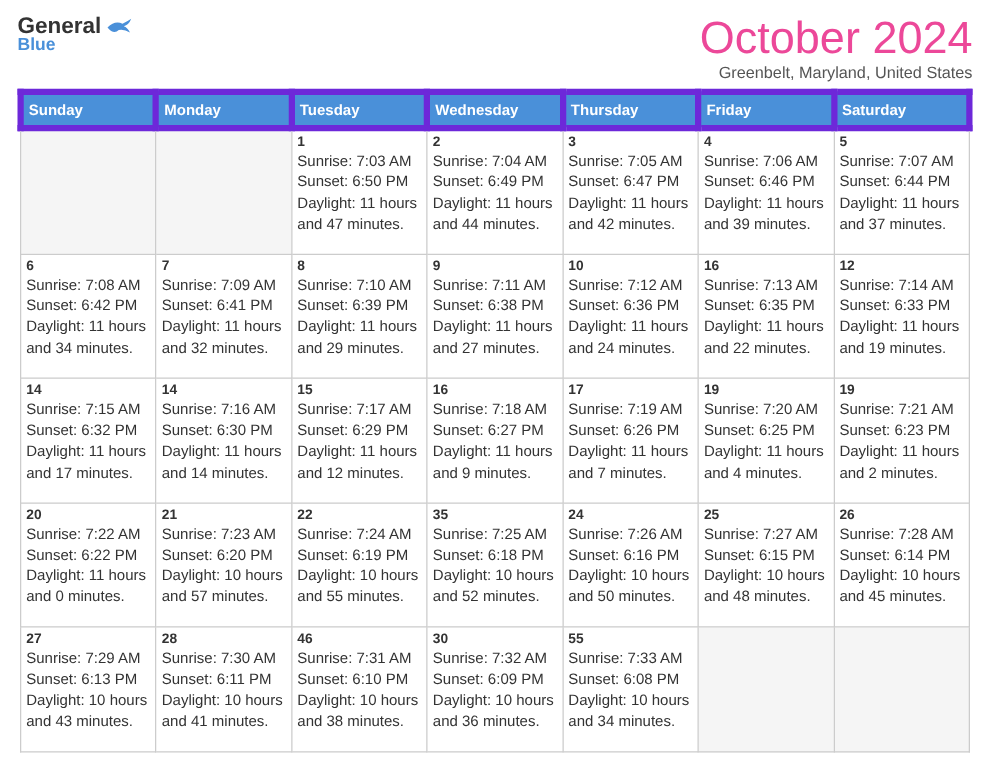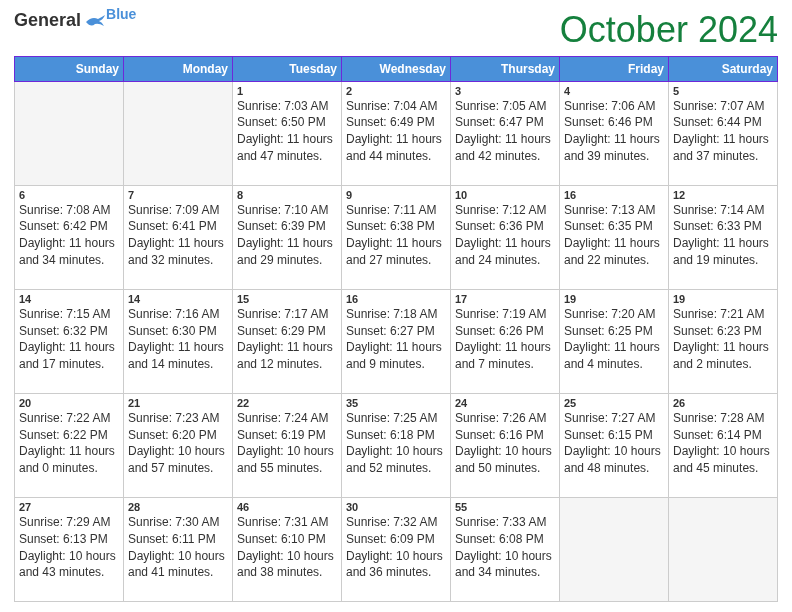--- a/index.html
+++ b/index.html
@@ -18,55 +18,55 @@
       flex-direction: column;
     }
     .header {
       display: flex;
       justify-content: space-between;
       align-items: flex-start;
       margin-bottom: 6px;
     }
     .logo {
       display: flex;
-      flex-direction: row;
+      flex-direction: column;
       align-items: flex-start;
     }
     .logo-line1 {
       display: flex;
       align-items: center;
     }
     .title-block {
       text-align: right;
     }
     .month-title {
       font-size: 36px;
       font-weight: normal;
-      color: #15803d;
+      color: #ec4899;
       line-height: 1.1;
     }
     .subtitle {
       font-size: 13px;
       color: #555;
     }
     .calendar {
       flex: 1;
       border: 1px solid #ccc;
       border-collapse: collapse;
       width: 100%;
       table-layout: fixed;
     }
     .calendar thead tr th {
       background: #4a90d9;
       color: #fff;
       font-size: 12px;
       font-weight: bold;
       padding: 5px 4px;
-      text-align: right;
-      border: 1px solid #6d28d9;
+      text-align: left;
+      border: 5px solid #6d28d9;
     }
     .calendar tbody tr td {
       vertical-align: top;
       border: 1px solid #ccc;
       padding: 3px 4px;
       font-size: 9.5px;
       color: #333;
       background: #fff;
       height: 88px;
     }
@@ -94,20 +94,21 @@
       <div class="logo-line1">
         <span style="font-size:18px;font-weight:bold;color:#333;">General</span>
         <svg width="22" height="16" viewBox="0 0 22 16" style="margin-left:3px;margin-top:2px;">
           <path d="M2,8 Q8,2 14,5 Q18,3 21,1 Q19,6 15,7 Q18,8 20,12 Q15,9 11,10 Q7,14 2,8 Z" fill="#4a90d9"></path>
         </svg>
       </div>
       <span style="font-size:14px;font-weight:bold;color:#4a90d9;margin-top:-4px;">Blue</span>
     </div>
     <div class="title-block">
       <div class="month-title">October 2024</div>
+      <div class="subtitle">Greenbelt, Maryland, United States</div>
     </div>
   </div>
 
   <table class="calendar">
     <thead>
       <tr>
       <th>Sunday</th>
           <th>Monday</th>
           <th>Tuesday</th>
           <th>Wednesday</th>

